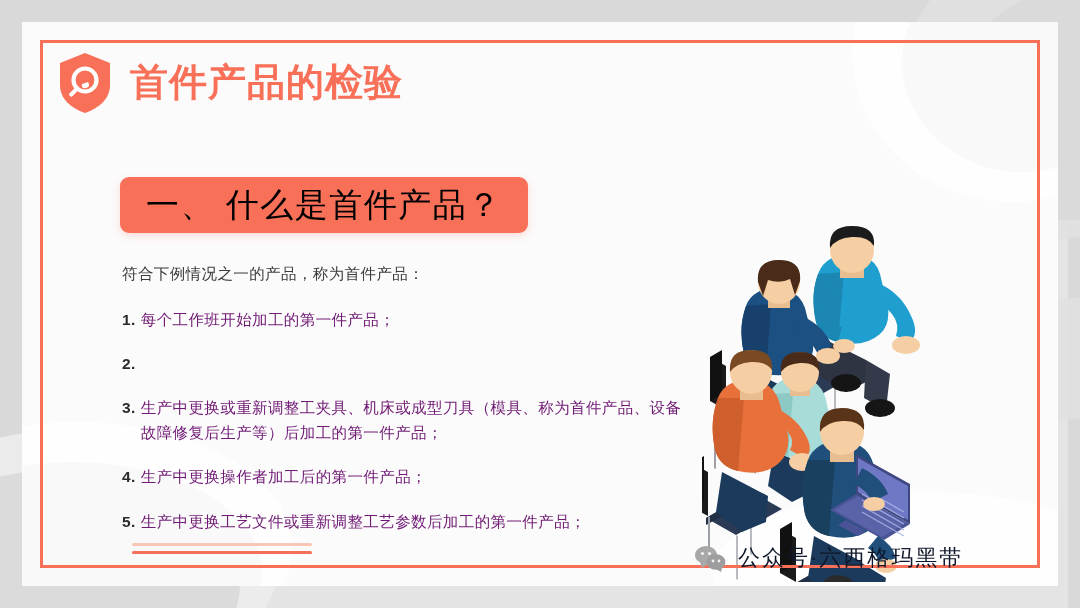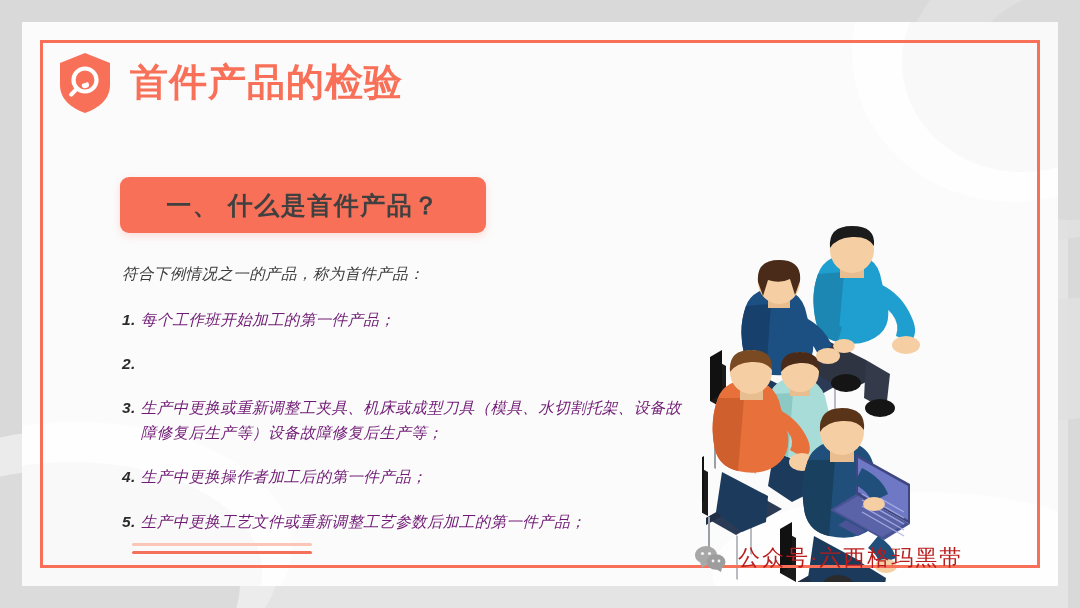--- a/index.html
+++ b/index.html
@@ -51,44 +51,44 @@
 
   
   .banner{
     position:absolute;left:98px;top:155px;height:56px;min-width:366px;
     background:#f97059;border-radius:9px;
     display:flex;align-items:center;justify-content:center;
     box-shadow:0 3px 9px rgba(249,112,89,.22);
     padding:0 26px;box-sizing:border-box;
   }
   .banner-text{
-    color:#404040;font-size:25px;font-weight:bold;letter-spacing:1.5px;white-space:nowrap;
-  }
-
-  
-  .body-text{position:absolute;left:100px;top:240px;width:560px;color:#3c3c3c;font-style:italic;}
+    color:#000000;font-size:33px;font-weight:normal;letter-spacing:1.5px;white-space:nowrap;
+  }
+
+  
+  .body-text{position:absolute;left:100px;top:240px;width:560px;color:#3c3c3c;}
   .lead{font-size:15.5px;line-height:1.55;color:#3c3c3c;letter-spacing:.4px;margin-bottom:21px;}
   .item{display:flex;font-size:15.5px;line-height:1.62;margin-bottom:19px;letter-spacing:.4px;}
   .item-num{font-weight:bold;color:#2b2b2b;margin-right:5px;flex:none;}
   .item-txt{color:#701a75;}
 
   
   .rule-wrap{position:absolute;left:110px;top:521px;width:180px;}
   .rule{height:3px;border-radius:2px;}
   .rule-top{background:#fbc5b8;}
   .rule-bot{background:#f4705a;margin-top:5px;}
 
   
   .illus{position:absolute;left:680px;top:200px;width:330px;height:360px;}
   .illus svg{display:block;}
 
   
   .watermark{
     position:absolute;left:694px;top:543px;display:flex;align-items:center;
-    color:#b91c1c;font-size:22px;letter-spacing:2px;white-space:nowrap;
+    color:#0f172a;font-size:22px;letter-spacing:2px;white-space:nowrap;
   }
   .wm-icon{margin-right:10px;display:flex;align-items:center;}
 </style>
 </head>
 <body>
 
 <div class="bg-deco">
   <div class="bg-panel"></div>
   <div class="swoosh sw1"></div>
   <div class="swoosh sw2"></div>
@@ -128,21 +128,21 @@
 
     <div class="item">
       <span class="item-num">1.</span>
       <span class="item-txt">每个工作班开始加工的第一件产品；</span>
     </div>
     <div class="item">
       <span class="item-num">2.</span>
     </div>
     <div class="item">
       <span class="item-num">3.</span>
-      <span class="item-txt">生产中更换或重新调整工夹具、机床或成型刀具（模具、水切割托架、设备故障修复后生产等）设备故障修复后生产等；</span>
+      <span class="item-txt">生产中更换或重新调整工夹具、机床或成型刀具（模具、称为首件产品、设备故障修复后生产等）后加工的第一件产品；</span>
     </div>
     <div class="item">
       <span class="item-num">4.</span>
       <span class="item-txt">生产中更换操作者加工后的第一件产品；</span>
     </div>
     <div class="item">
       <span class="item-num">5.</span>
       <span class="item-txt">生产中更换工艺文件或重新调整工艺参数后加工的第一件产品；</span>
     </div>
   </div>

